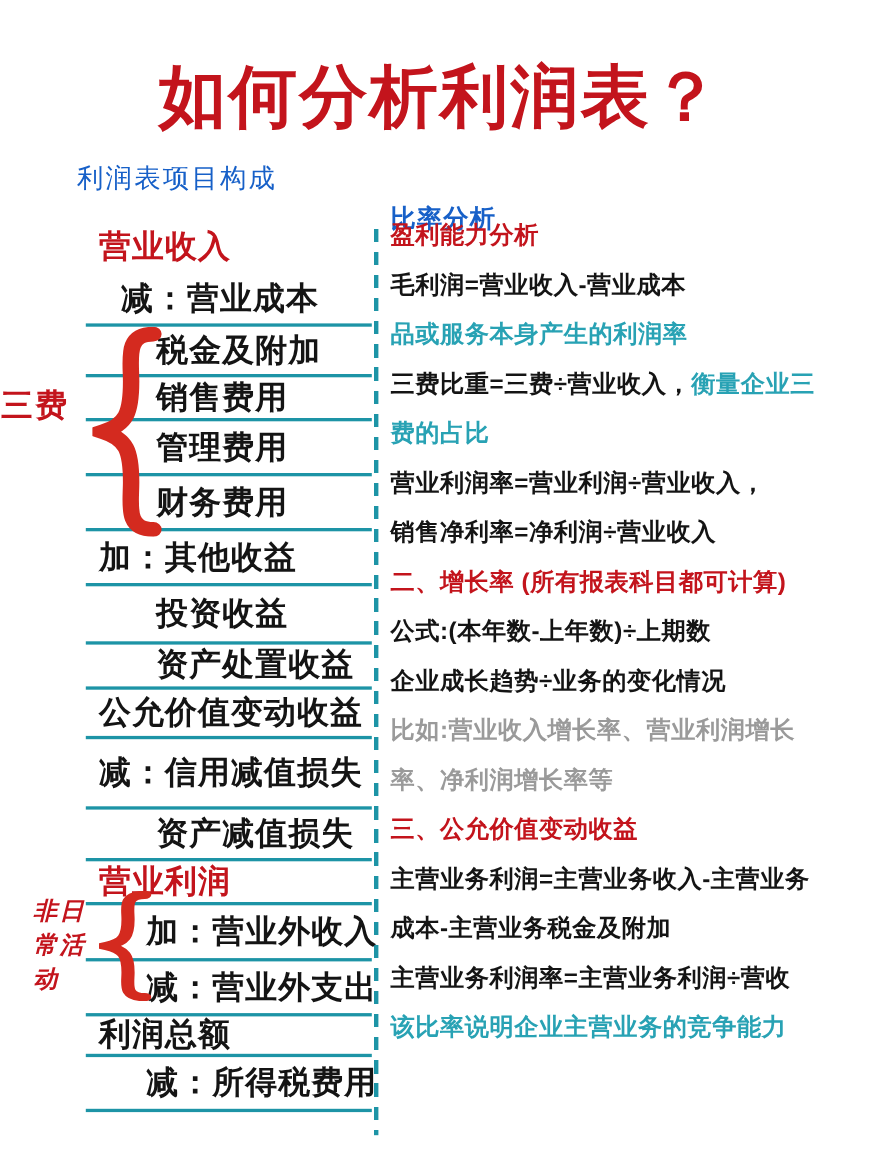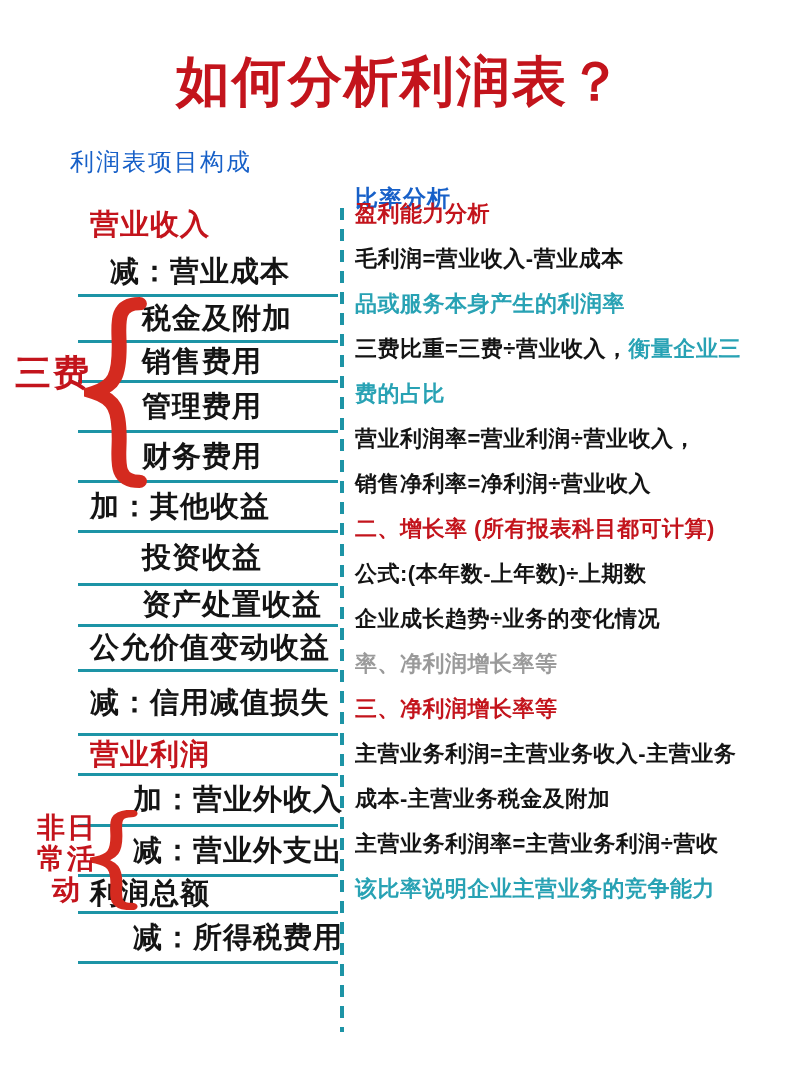--- a/index.html
+++ b/index.html
@@ -4,43 +4,43 @@
 <style>
   :root{
     --red:#c3141c; --brightred:#d42a1f; --blue:#1760c8;
     --teal:#28a2b4; --tealline:#1d94a6; --gray:#9a9a9a; --ink:#141414;
   }
   *{margin:0;padding:0;box-sizing:border-box;}
   body{background:#ffffff;font-family:"Liberation Sans","DejaVu Sans",sans-serif;}
   .page{position:relative;width:800px;height:1067px;background:#ffffff;overflow:hidden;}
 
   .title{position:absolute;left:0;top:46px;width:800px;text-align:center;
-         font-size:54px;font-weight:900;color:var(--red);letter-spacing:2px;}
+         font-size:62px;font-weight:900;color:var(--red);letter-spacing:2px;}
 
   .left-header{position:absolute;left:70px;top:146px;font-size:24px;font-weight:400;color:var(--blue);letter-spacing:2px;}
   .right-header{position:absolute;left:355px;top:140px;font-size:23px;font-weight:700;color:var(--blue);letter-spacing:1px;margin-top:43px;}
 
   .divider{position:absolute;left:340px;top:208px;width:4px;height:824px;
            background:repeating-linear-gradient(to bottom,var(--tealline) 0 12px,transparent 12px 21px);}
 
   .left-col{position:absolute;left:78px;top:200px;width:260px;}
   .lrow{display:flex;align-items:center;font-size:29px;font-weight:700;color:var(--ink);
         letter-spacing:1px;white-space:nowrap;}
   .lrow.b{border-bottom:3px solid var(--tealline);}
   .lrow.red{color:var(--red);}
   .i0{padding-left:12px;} .i1{padding-left:32px;} .i2{padding-left:64px;} .i3{padding-left:55px;}
 
   .brace{position:absolute;pointer-events:none;}
   .brace svg{display:block;width:100%;height:100%;}
   .brace1{left:84px;top:297px;width:64px;height:191px;}
   .brace2{left:90px;top:810px;width:48px;height:100px;}
 
-  .sanfei{position:absolute;left:15px;top:349px;font-size:36px;font-weight:700;color:var(--red);letter-spacing:2px;}
-  .feiri{position:absolute;left:30px;top:812px;width:74px;text-align:center;
-         font-size:28px;font-weight:700;color:var(--red);line-height:31px;letter-spacing:2px;}
+  .sanfei{position:absolute;left:1px;top:349px;font-size:29px;font-weight:700;color:var(--red);letter-spacing:2px;}
+  .feiri{position:absolute;left:30px;top:812px;width:74px;text-align:left;
+         font-size:22px;font-weight:700;color:var(--red);line-height:31px;letter-spacing:2px;font-style:italic;}
 
   .right-col{position:absolute;left:355px;top:184px;width:438px;}
   .rline{height:45px;display:flex;align-items:flex-end;font-size:22px;font-weight:700;
          white-space:nowrap;letter-spacing:0.5px;}
   .seg-k{color:var(--ink);} .seg-r{color:var(--red);} .seg-t{color:var(--teal);} .seg-g{color:var(--gray);}
 </style>
 </head>
 <body>
 
 <div class="page">
@@ -78,20 +78,23 @@
         <span>投资收益</span>
       </div>
     <div class="lrow b i2" style="height:41px">
         <span>资产处置收益</span>
       </div>
     <div class="lrow b i0" style="height:45px">
         <span>公允价值变动收益</span>
       </div>
     <div class="lrow b i0" style="height:64px">
         <span>减：信用减值损失</span>
+      </div>
+    <div class="lrow b i2" style="height:47px">
+        <span>资产减值损失</span>
       </div>
     <div class="lrow b red i0" style="height:40px">
         <span>营业利润</span>
       </div>
     <div class="lrow b i3" style="height:51px">
         <span>加：营业外收入</span>
       </div>
     <div class="lrow b i3" style="height:50px">
         <span>减：营业外支出</span>
       </div>
@@ -147,24 +150,27 @@
     <div class="rline">
         <span class="seg-r">二、增长率 (所有报表科目都可计算)</span>
       </div>
     <div class="rline">
         <span class="seg-k">公式:(本年数-上年数)÷上期数</span>
       </div>
     <div class="rline">
         <span class="seg-k">企业成长趋势÷业务的变化情况</span>
       </div>
     <div class="rline">
+        <span class="seg-g">比如:营业收入增长率、营业利润增长</span>
+      </div>
+    <div class="rline">
         <span class="seg-g">率、净利润增长率等</span>
       </div>
     <div class="rline">
-        <span class="seg-r">三、净利润增长率等</span>
+        <span class="seg-r">三、公允价值变动收益</span>
       </div>
     <div class="rline">
         <span class="seg-k">主营业务利润=主营业务收入-主营业务</span>
       </div>
     <div class="rline">
         <span class="seg-k">成本-主营业务税金及附加</span>
       </div>
     <div class="rline">
         <span class="seg-k">主营业务利润率=主营业务利润÷营收</span>
       </div>

